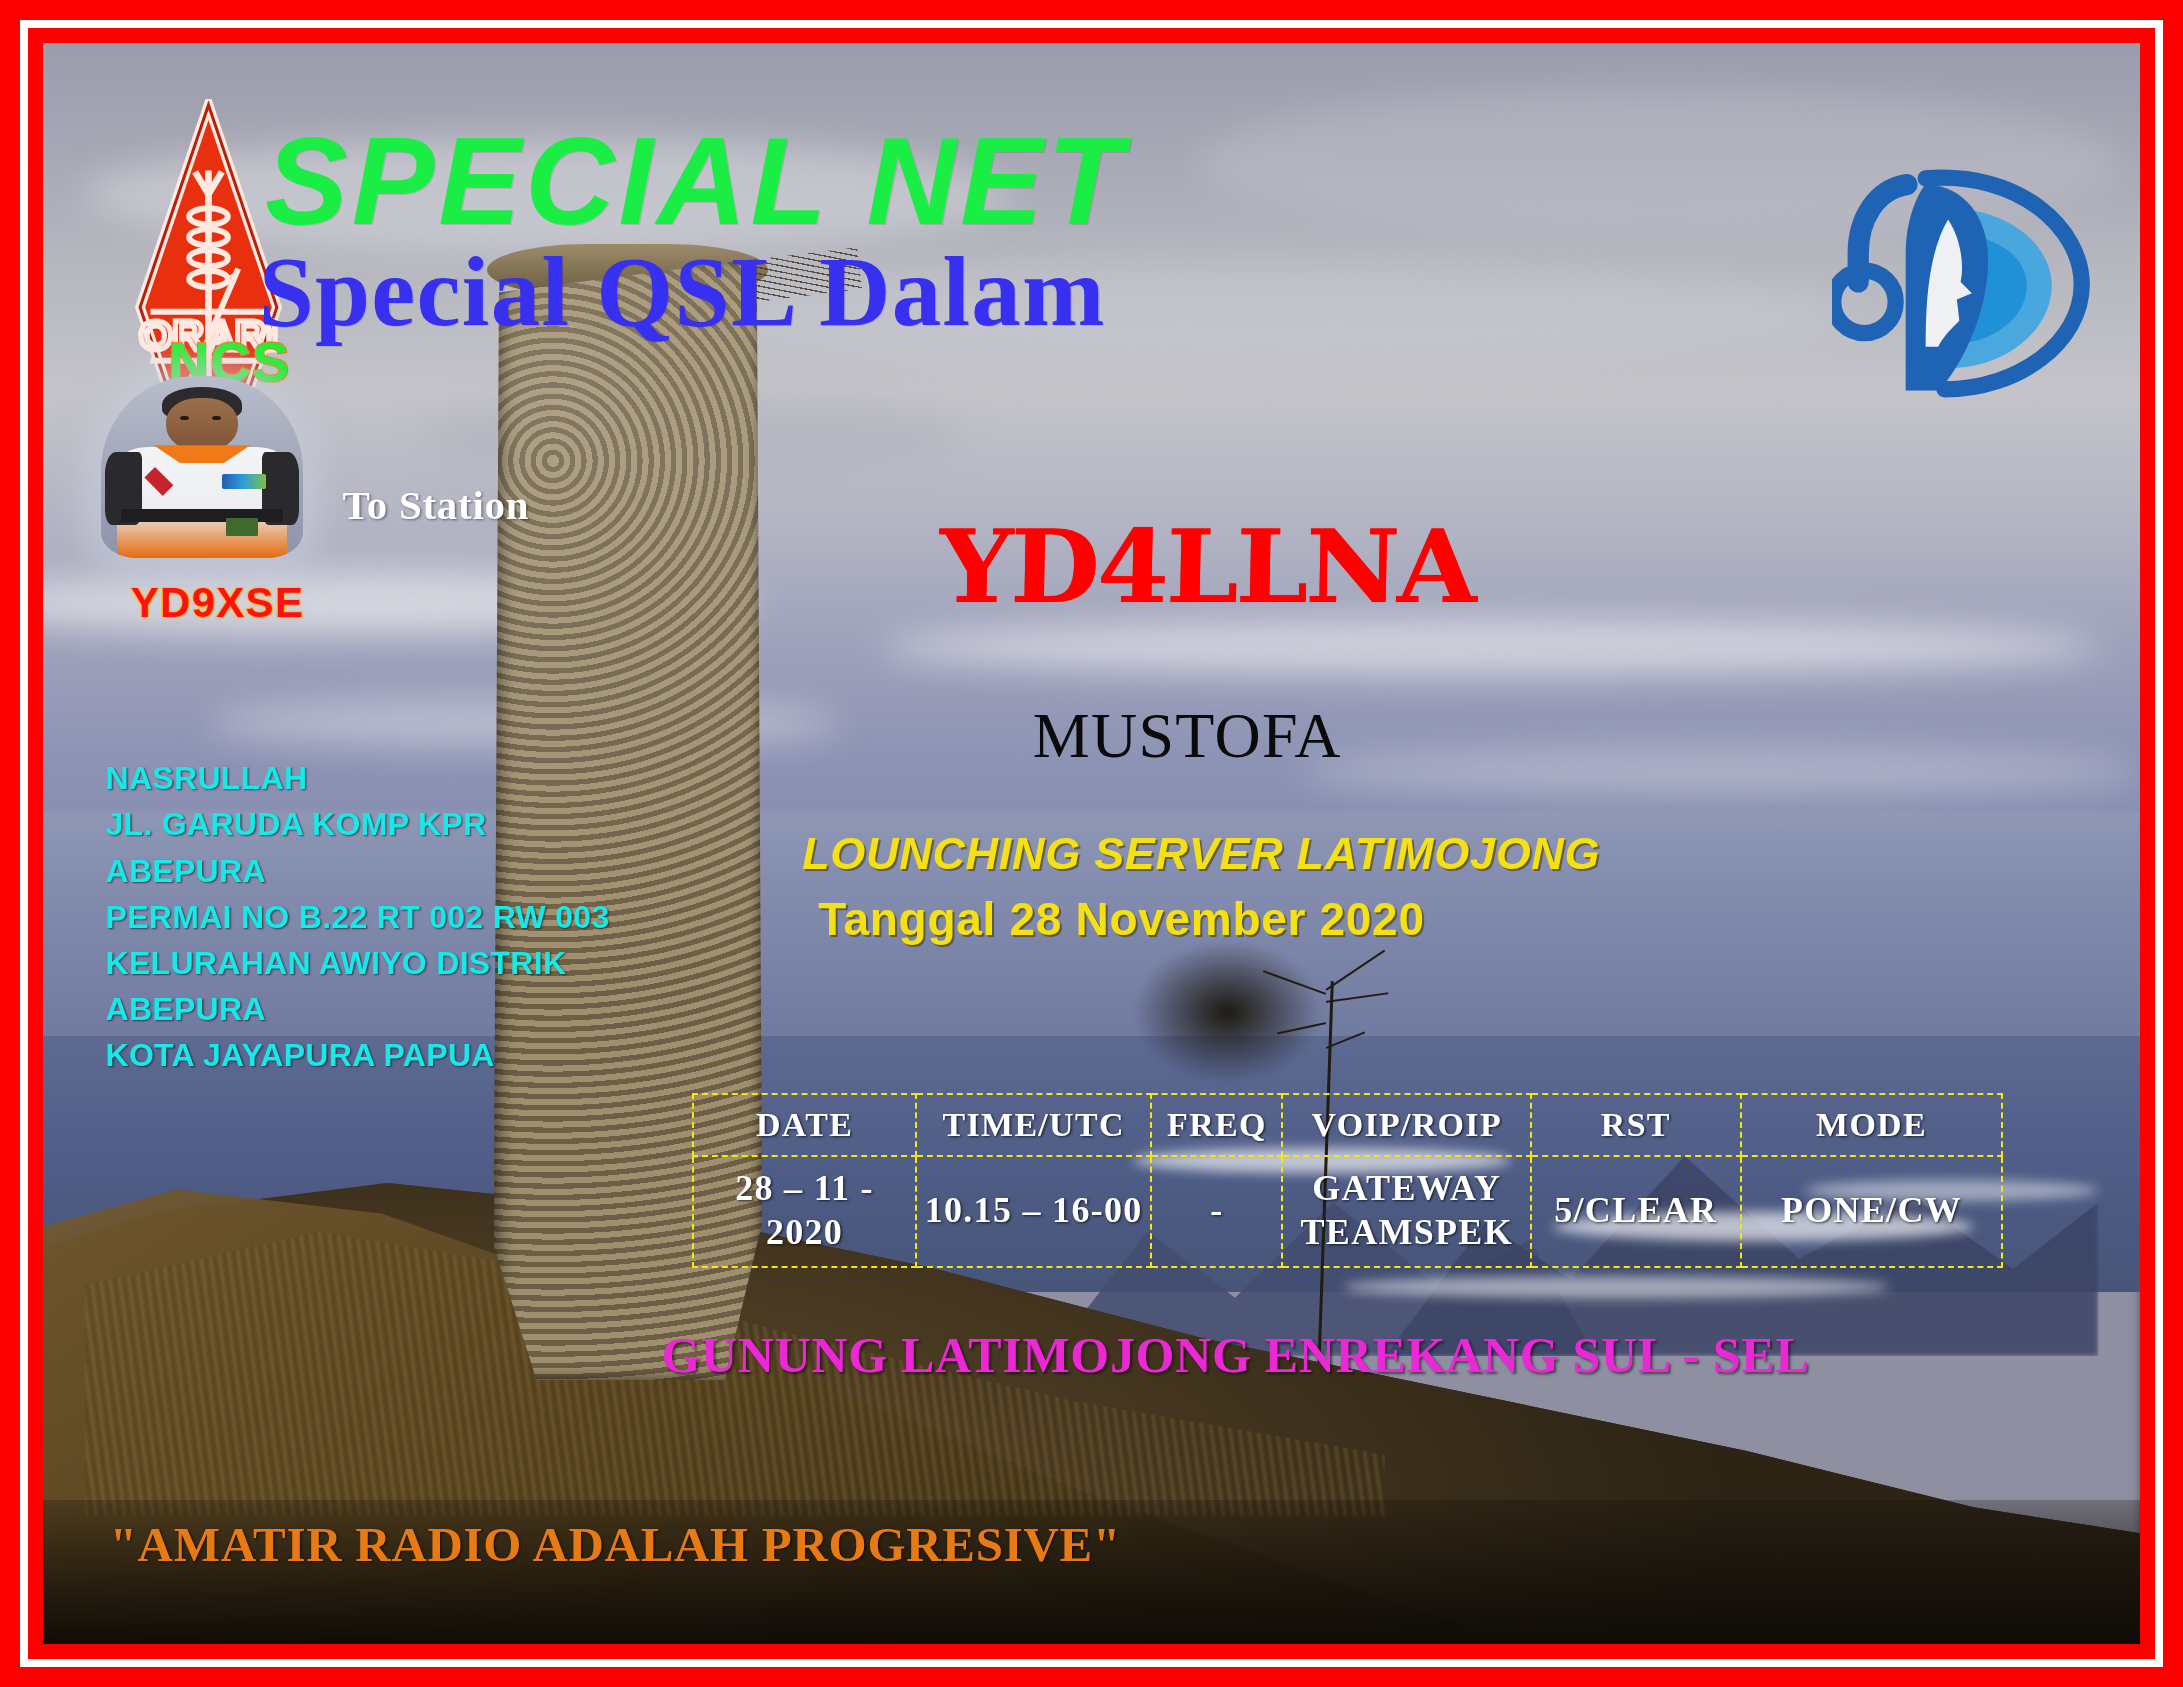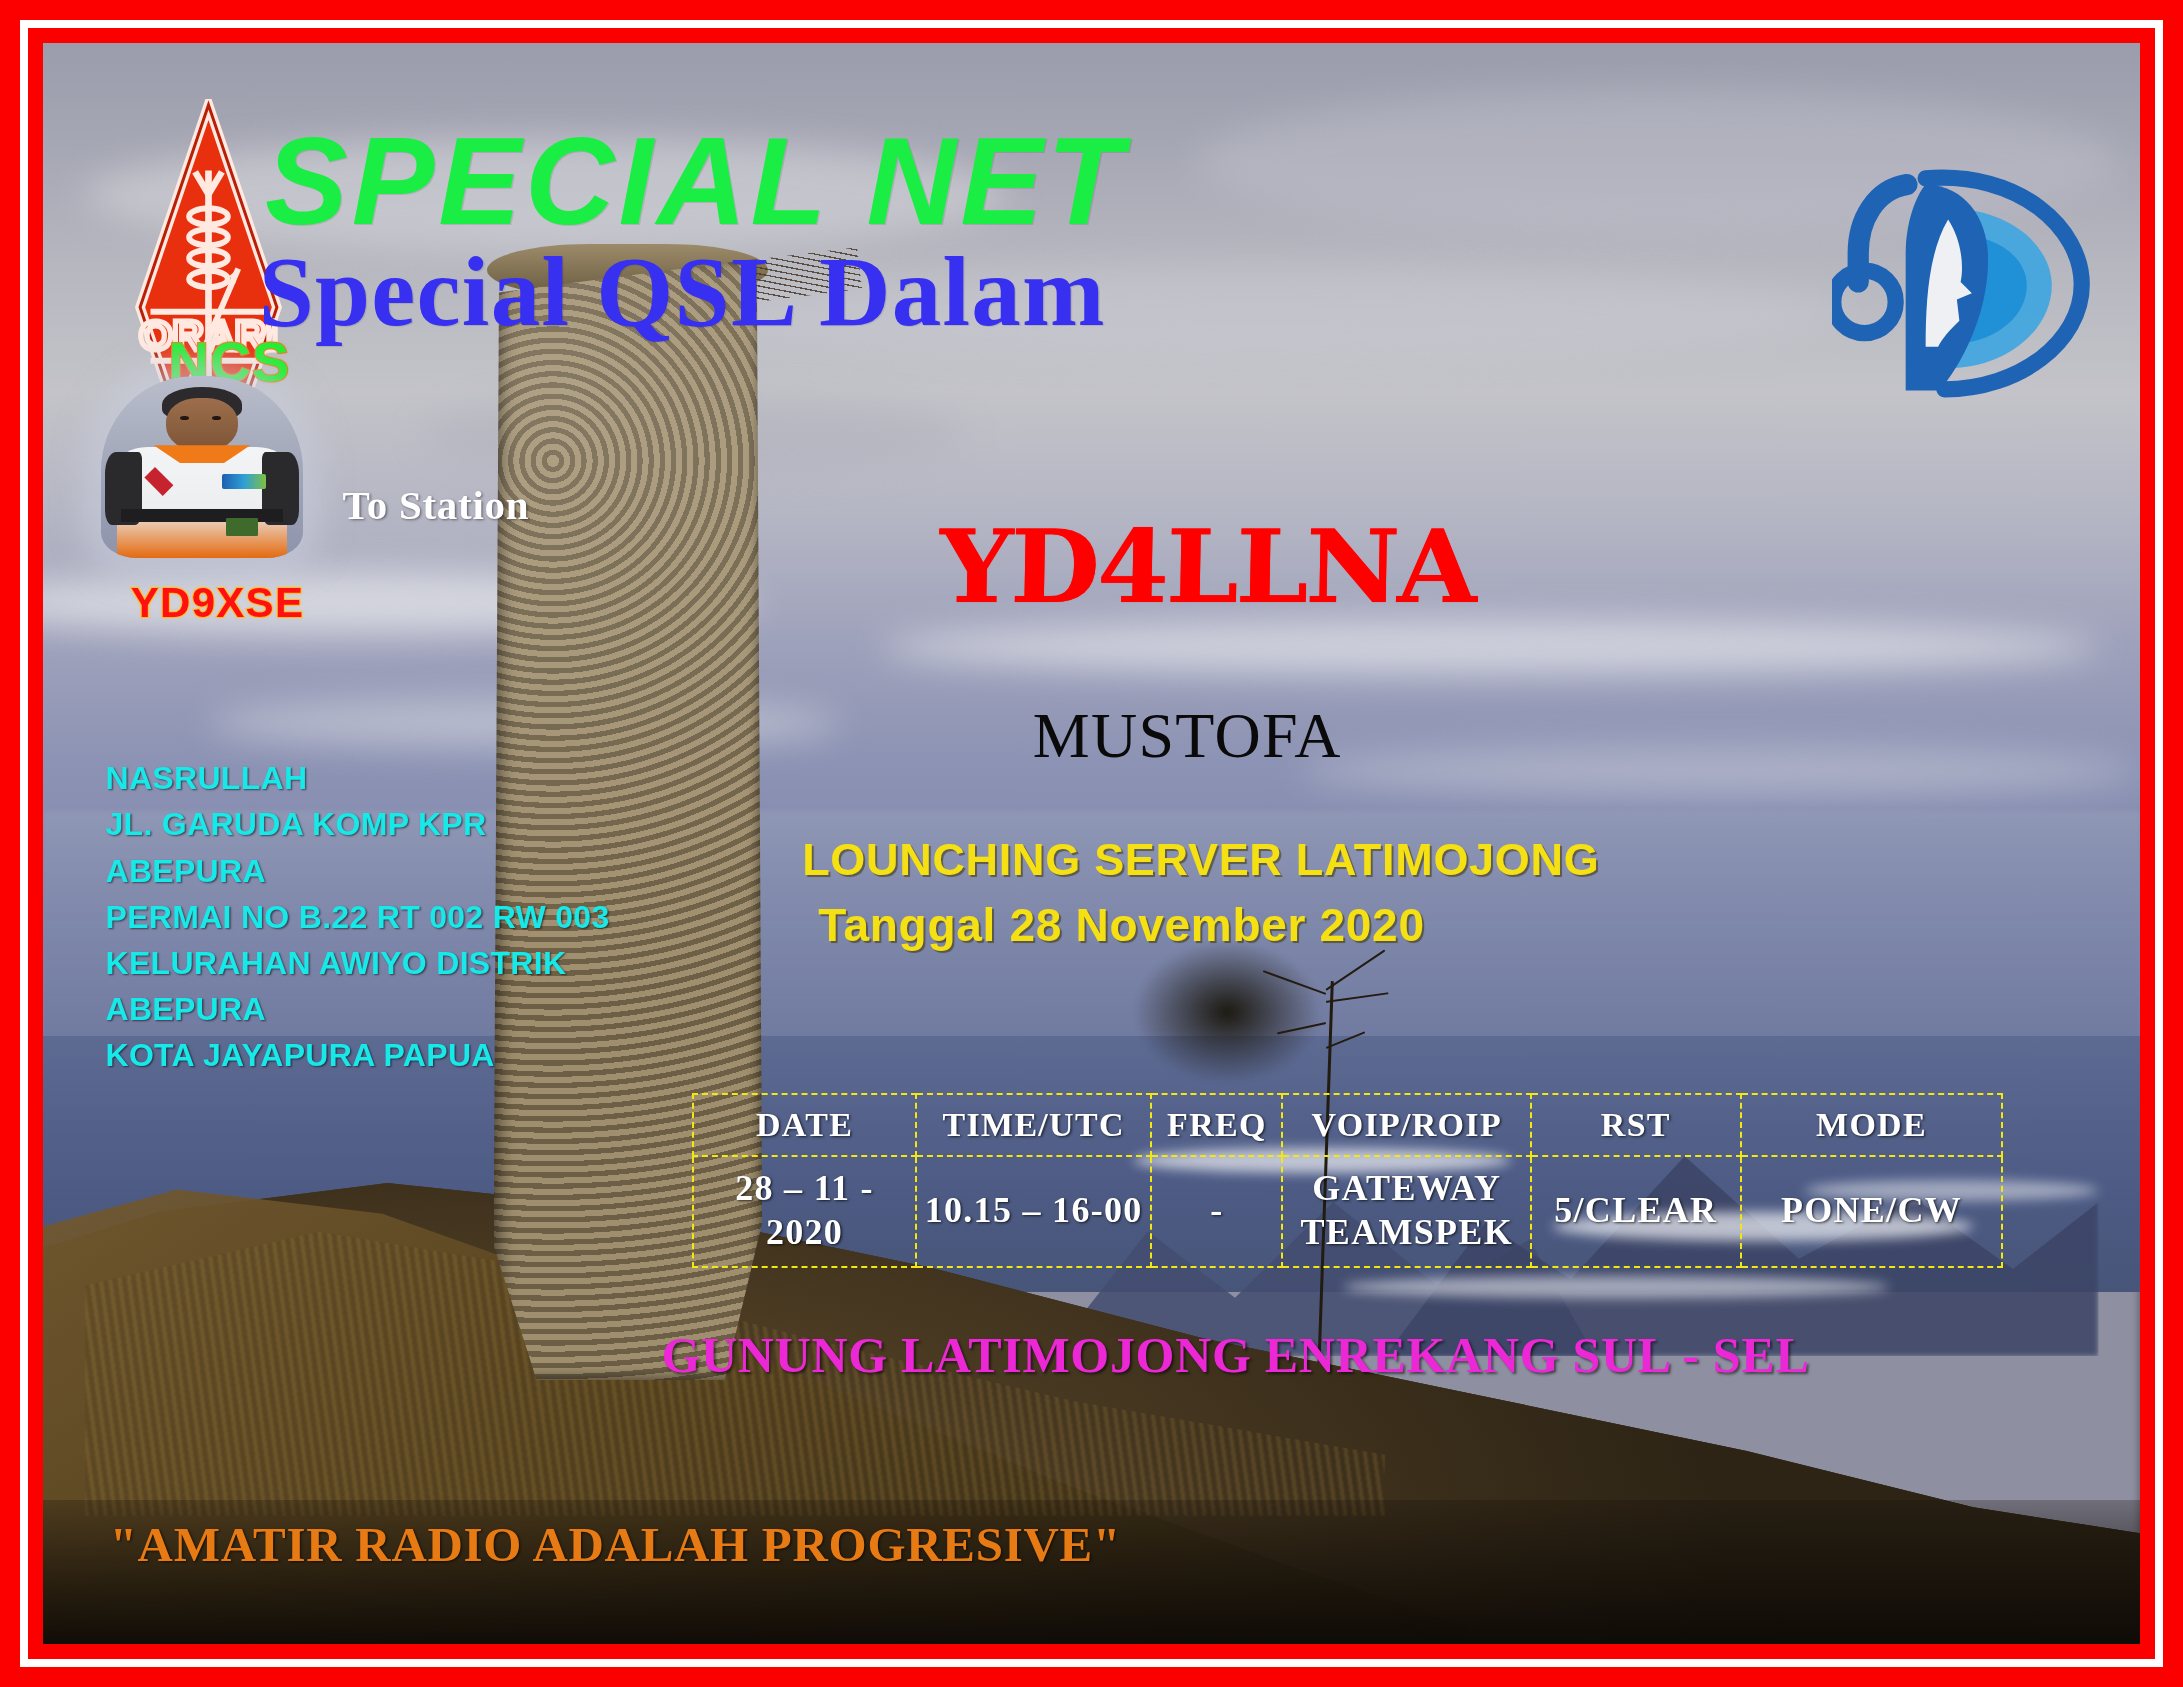--- a/index.html
+++ b/index.html
@@ -258,22 +258,22 @@
     line-height:1.44; letter-spacing:0.3px; white-space:nowrap;
     text-shadow: 1.3px 1.3px 2px rgba(0,0,0,.55);
   }
   .addr div { margin:0; }
 
   
   .event { position:absolute; left:34.3%; top:47.8%; white-space:nowrap;
            font-family:"Liberation Sans", sans-serif; color:#f5e013;
            text-shadow: 2px 2px 0.7px rgba(60,50,0,.55); }
   .ev1 { font-size:46px; font-weight:700; letter-spacing:0.3px; }
-  .ev2 { font-size:45px; font-weight:700; letter-spacing:0.7px;
-         margin-top:26px; margin-left:40px; }
+  .ev2 { font-size:45px; font-weight:700; font-style:italic; letter-spacing:0.7px;
+         margin-top:20px; margin-left:40px; }
   .ev3 { font-size:46px; font-weight:700; letter-spacing:0.7px;
          margin-top:12px; margin-left:56px; }
 
   
   .qso-table {
     position:absolute; left:30.97%; top:65.6%; width:62.5%;
     border-collapse: collapse;
     font-family:"Liberation Serif", serif;
   }
   .qso-table th, .qso-table td {

